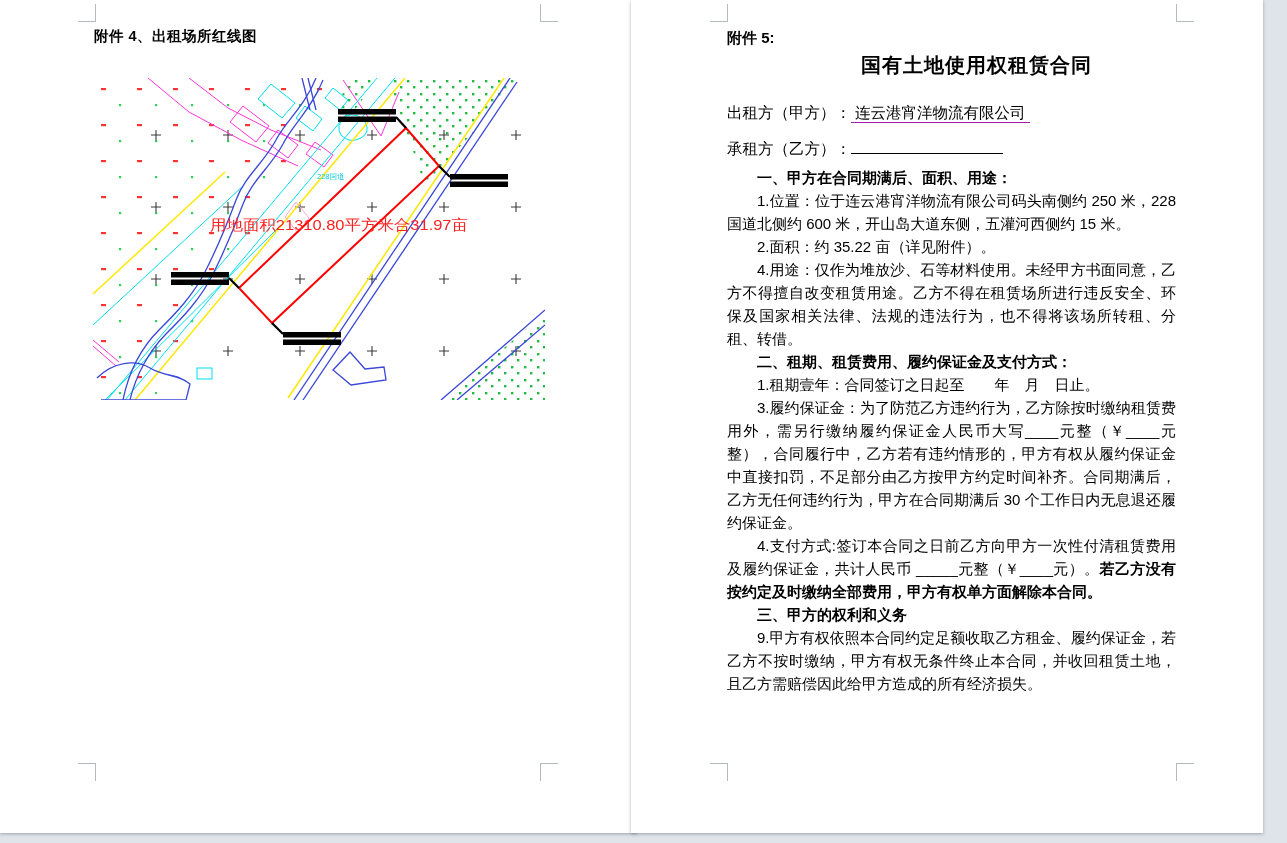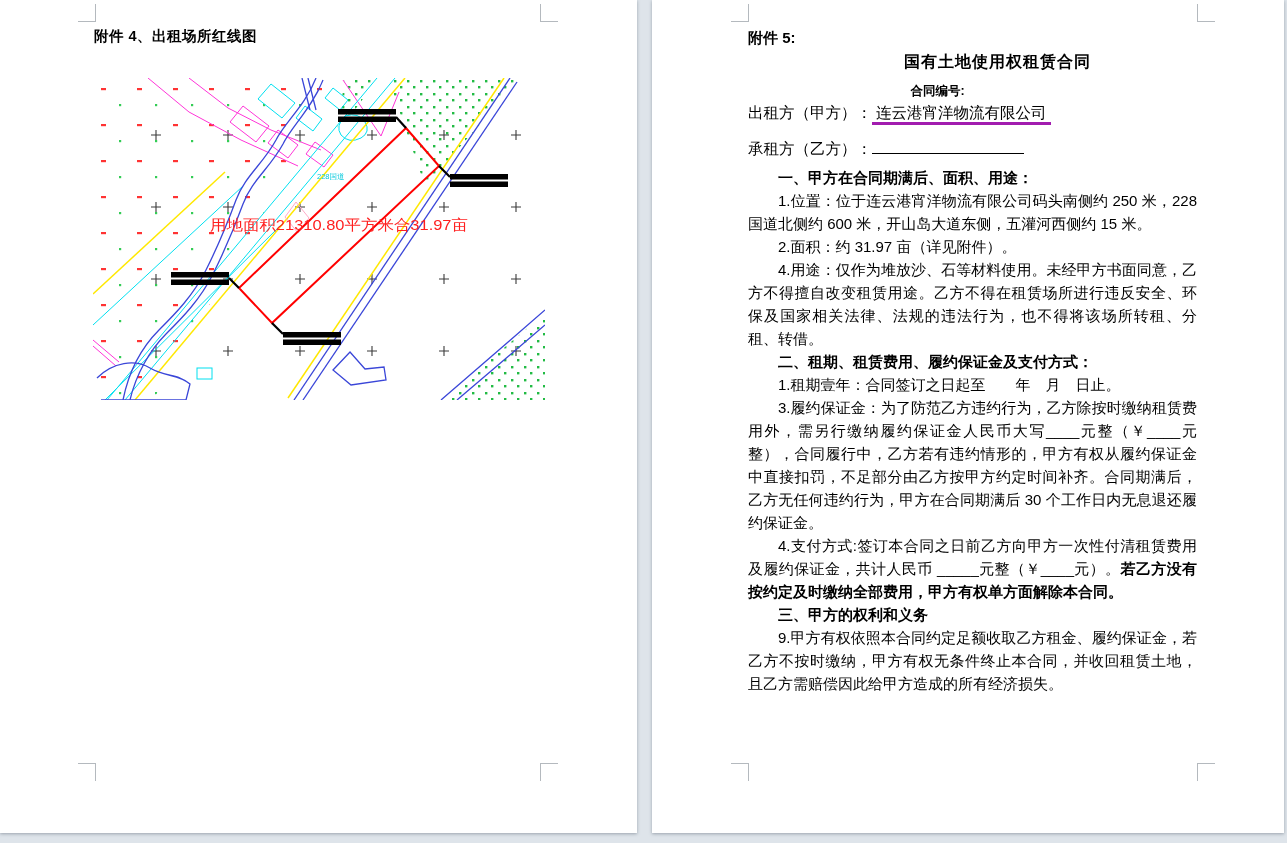--- a/index.html
+++ b/index.html
@@ -7,46 +7,46 @@
     font-family:"Liberation Sans",sans-serif;
     background:#dee4ea;
     width:1287px;height:843px;overflow:hidden;
   }
   .stage{position:relative;width:1287px;height:843px;background:#dee4ea;}
   .page{
     position:absolute;top:0;height:833px;background:#ffffff;
     box-shadow:0 1px 3px rgba(90,100,115,.5);
   }
   .page-left{left:0;width:637px;}
-  .page-right{left:652px;width:632px;}
+  .page-right{left:631px;width:632px;}
   
   .mark{position:absolute;width:17px;height:17px;}
   .mark-tl{border-right:1px solid #b4b9be;border-bottom:1px solid #b4b9be;}
   .mark-tr{border-left:1px solid #b4b9be;border-bottom:1px solid #b4b9be;}
   .mark-bl{border-right:1px solid #b4b9be;border-top:1px solid #b4b9be;}
   .mark-br{border-left:1px solid #b4b9be;border-top:1px solid #b4b9be;}
 
   .lp-title{
     position:absolute;left:94px;top:27px;width:460px;
     font-size:14.5px;font-weight:bold;color:#000;letter-spacing:.5px;
   }
   .map-wrap{position:absolute;left:93px;top:78px;width:452px;height:322px;}
   .rp-attach{position:absolute;left:96px;top:29px;font-size:15px;font-weight:bold;}
   .rp-title{
     position:absolute;left:96px;top:52px;width:449px;text-align:center;
-    font-size:16px;font-weight:bold;letter-spacing:1px;transform:translateX(25px);
+    font-size:20px;font-weight:bold;letter-spacing:1px;transform:translateX(25px);
   }
   .rp-cno{
     position:absolute;left:96px;top:83px;width:449px;text-align:center;
     font-size:12.5px;font-weight:bold;transform:translateX(-35px);
   }
   .rp-party{position:absolute;left:96px;width:449px;font-size:15.5px;}
   .rp-lessor{top:103px;}
   .rp-lessee{top:139px;}
-  .u-name{border-bottom:3px solid #a21caf;padding:0 4px 1px 4px;}
+  .u-name{border-bottom:1px solid #a21caf;padding:0 4px 1px 4px;}
   .blank-line{display:inline-block;width:152px;border-bottom:1px solid #000;height:14px;vertical-align:baseline;}
   .rp-body{
     position:absolute;left:96px;top:166px;width:449px;
     font-size:15px;line-height:23px;text-align:justify;text-align-last:left;
   }
   .rp-body p{margin:0;text-indent:2em;}
   .rp-body p.hd{font-weight:bold;}
 </style>
 </head>
 <body>
@@ -149,30 +149,29 @@
   </div>
 
   <div class="page page-right">
     <div class="mark mark-tl" style="left:79px;top:4px;"></div>
     <div class="mark mark-tr" style="left:545px;top:4px;"></div>
     <div class="mark mark-bl" style="left:79px;top:763px;"></div>
     <div class="mark mark-br" style="left:545px;top:763px;"></div>
 
     <div class="rp-attach">附件 5:</div>
     <div class="rp-title">国有土地使用权租赁合同</div>
-    <div class="rp-cno">合同编号:</div>
 
     <div class="rp-party rp-lessor"><span>出租方（甲方）：</span><span class="u-name">连云港宵洋物流有限公司</span></div>
 
     <div class="rp-party rp-lessee"><span>承租方（乙方）：</span><span class="blank-line"></span></div>
 
     <div class="rp-body">
       <p class="hd">一、甲方在合同期满后、面积、用途：</p>
       <p>1.位置：位于连云港宵洋物流有限公司码头南侧约 250 米，228国道北侧约 600 米，开山岛大道东侧，五灌河西侧约 15 米。</p>
-      <p>2.面积：约 31.97 亩（详见附件）。</p>
+      <p>2.面积：约 35.22 亩（详见附件）。</p>
       <p>4.用途：仅作为堆放沙、石等材料使用。未经甲方书面同意，乙方不得擅自改变租赁用途。乙方不得在租赁场所进行违反安全、环保及国家相关法律、法规的违法行为，也不得将该场所转租、分租、转借。</p>
       <p class="hd">二、租期、租赁费用、履约保证金及支付方式：</p>
       <p>1.租期壹年：合同签订之日起至　　年　月　日止。</p>
       <p>3.履约保证金：为了防范乙方违约行为，乙方除按时缴纳租赁费用外，需另行缴纳履约保证金人民币大写____元整（￥____元整），合同履行中，乙方若有违约情形的，甲方有权从履约保证金中直接扣罚，不足部分由乙方按甲方约定时间补齐。合同期满后，乙方无任何违约行为，甲方在合同期满后 30 个工作日内无息退还履约保证金。</p>
       <p><span>4.支付方式:签订本合同之日前乙方向甲方一次性付清租赁费用及履约保证金，共计人民币 _____元整（￥____元）。</span><b>若乙方没有按约定及时缴纳全部费用，甲方有权单方面解除本合同。</b></p>
       <p class="hd">三、甲方的权利和义务</p>
       <p>9.甲方有权依照本合同约定足额收取乙方租金、履约保证金，若乙方不按时缴纳，甲方有权无条件终止本合同，并收回租赁土地，且乙方需赔偿因此给甲方造成的所有经济损失。</p>
     </div>
   </div>
 

